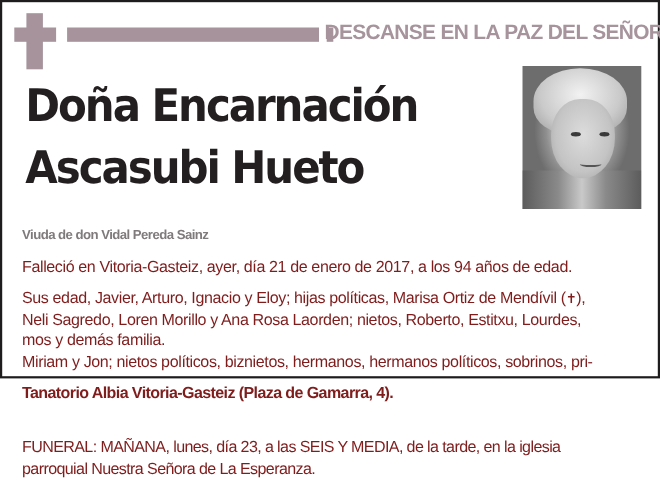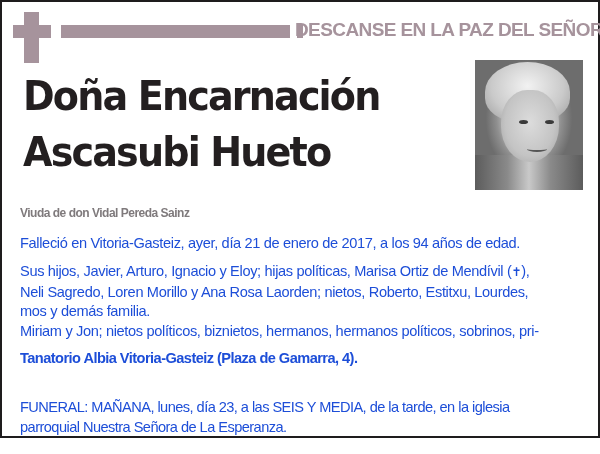--- a/index.html
+++ b/index.html
@@ -1,18 +1,18 @@
 <!DOCTYPE html>
 <html><head>
 <meta charset="utf-8">
 <style>
   html, body { margin: 0; padding: 0; background: #ffffff; }
   body { width: 600px; height: 454px; overflow: hidden; position: relative; }
   .frame {
-    position: absolute; left: 0; top: 0; width: 600px; height: 438px;
+    position: absolute; left: 0; top: 0; width: 600px; height: 344px;
     box-sizing: border-box;
     border: 2px solid #1e1c1d;
     background: #ffffff;
   }
   .cross-v { position: absolute; left: 22px; top: 10px; width: 15px; height: 51px; background: #a6939c; }
   .cross-h { position: absolute; left: 11px; top: 23px; width: 38px; height: 13px; background: #a6939c; }
   .header-bar { position: absolute; left: 59px; top: 23px; width: 229px; height: 13px; background: #a6939c; }
   .header-square { position: absolute; left: 295px; top: 23px; width: 6px; height: 13px; background: #a6939c; }
   .header-text {
     position: absolute; left: 293px; top: 17px; width: 290px;
@@ -35,21 +35,21 @@
     background: radial-gradient(ellipse at 50% 40%, #f2f2f2 0%, #cacaca 60%, #9a9a9a 100%); }
   .photo .face { position: absolute; left: 26px; top: 30px; width: 58px; height: 72px; border-radius: 45% 45% 50% 50%;
     background: radial-gradient(ellipse at 50% 45%, #dcdcdc 0%, #c4c4c4 60%, #9d9d9d 100%); }
   .photo .eye { position: absolute; top: 60px; width: 9px; height: 4px; background: #3a3a3a; border-radius: 50%; }
   .photo .eye.l { left: 44px; } .photo .eye.r { left: 70px; }
   .photo .mouth { position: absolute; left: 52px; top: 86px; width: 20px; height: 4px; border-bottom: 2px solid #555; border-radius: 0 0 50% 50%; }
   .photo .body { position: absolute; left: 0; top: 95px; width: 108px; height: 40px;
     background: linear-gradient(90deg, #5c5c5c 0%, #8a8a8a 30%, #c9c9c9 50%, #8a8a8a 70%, #5c5c5c 100%); }
   .text-block {
     position: absolute; left: 18px; width: 570px;
-    font-family: "Liberation Sans", sans-serif; color: #1d4ed8;
+    font-family: "Liberation Sans", sans-serif; color: #7f1d1d;
   }
   .subtitle { top: 204px; font-size: 12px; font-weight: bold; color: #7f7a7c; letter-spacing: -0.5px; }
   .p1 { top: 233px; font-size: 14.6px; letter-spacing: -0.35px; }
   .p2 { top: 260px; font-size: 14.6px; line-height: 19.5px; letter-spacing: -0.35px; }
   .p3 { top: 347px; font-size: 14.6px; line-height: 19.5px; font-weight: bold; letter-spacing: -0.55px; }
   .p4 { top: 396px; font-size: 14.6px; line-height: 19.5px; font-weight: normal; letter-spacing: -0.55px; }
   .line { display: block; white-space: nowrap; }
   .cross-small { font-size: 12px; }
 </style>
 </head>
@@ -74,21 +74,21 @@
     <div class="eye l"></div>
     <div class="eye r"></div>
     <div class="mouth"></div>
   </div>
 
   <div class="text-block subtitle">Viuda de don Vidal Pereda Sainz</div>
 
   <div class="text-block p1">Falleció en Vitoria-Gasteiz, ayer, día 21 de enero de 2017, a los 94 años de edad.</div>
 
   <div class="text-block p2">
-    <span class="line"><span>Sus hijos, Javier, Arturo, Ignacio y Eloy; hijas políticas, Marisa Ortiz de Mendívil (</span><span class="cross-small">✝</span><span>),</span></span>
+    <span class="line"><span>Sus edad, Javier, Arturo, Ignacio y Eloy; hijas políticas, Marisa Ortiz de Mendívil (</span><span class="cross-small">✝</span><span>),</span></span>
     <span class="line">Neli Sagredo, Loren Morillo y Ana Rosa Laorden; nietos, Roberto, Estitxu, Lourdes,</span>
     <span class="line">mos y demás familia.</span>
     <span class="line">Miriam y Jon; nietos políticos, biznietos, hermanos, hermanos políticos, sobrinos, pri-</span>
   </div>
 
   <div class="text-block p3">
     <span class="line">Tanatorio Albia Vitoria-Gasteiz (Plaza de Gamarra, 4).</span>
   </div>
 
   <div class="text-block p4">

